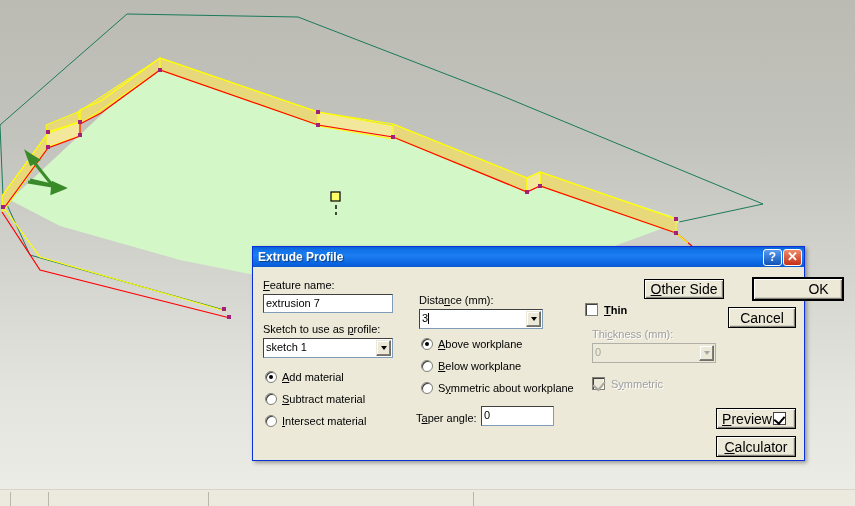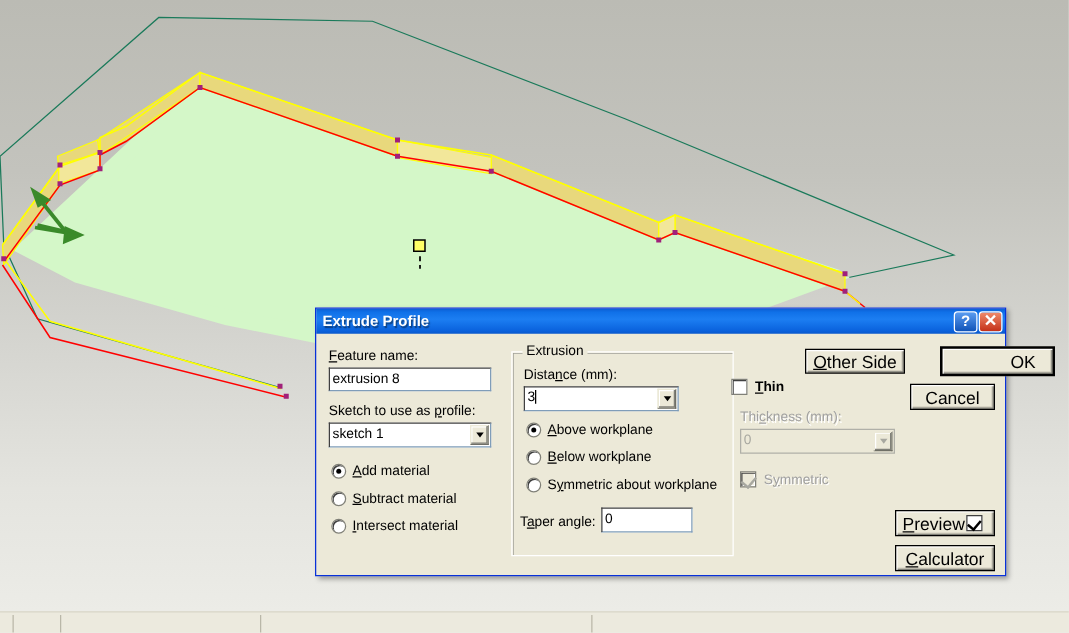--- a/index.html
+++ b/index.html
@@ -271,21 +271,21 @@
     <div class="titlebtn close">
       <span class="x">✕</span>
     </div>
   </div>
 
   <div id="dlgbody">
 
     <div class="lbl" style="left:10px;top:12px;">
       <u>F</u><span>eature name:</span>
     </div>
-    <div class="tfield" style="left:10px;top:27px;width:130px;height:19px;">extrusion 8</div>
+    <div class="tfield" style="left:10px;top:27px;width:130px;height:19px;">extrusion 7</div>
 
     <div class="lbl" style="left:10px;top:56px;">
       Sketch to use as <u>p</u>rofile:
     </div>
     <div class="combo" style="left:10px;top:71px;width:130px;height:20px;">
       <span>sketch 1</span>
       <span class="arrowbtn">
           <i></i>
         </span>
     </div>
@@ -296,23 +296,20 @@
     </div>
     <div class="radio" style="left:12px;top:126px;">
       <span class="mark"></span>
       <span class="txt"><u>S</u>ubtract material</span>
     </div>
     <div class="radio" style="left:12px;top:148px;">
       <span class="mark"></span>
       <span class="txt"><u>I</u>ntersect material</span>
     </div>
 
-    <div class="group" style="left:156px;top:14px;width:178px;height:164px;">
-      <span class="gtitle">Extrusion</span>
-    </div>
 
     <div class="lbl" style="left:166px;top:27px;">
       Dista<u>n</u>ce (mm):
     </div>
     <div class="combo" style="left:166px;top:42px;width:124px;height:20px;">
       <span>3</span><span class="caret"></span>
       <span class="arrowbtn">
           <i></i>
         </span>
     </div>

